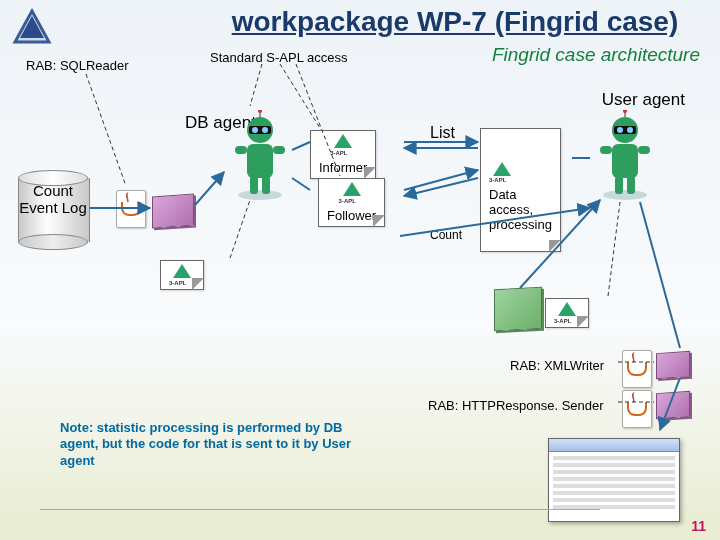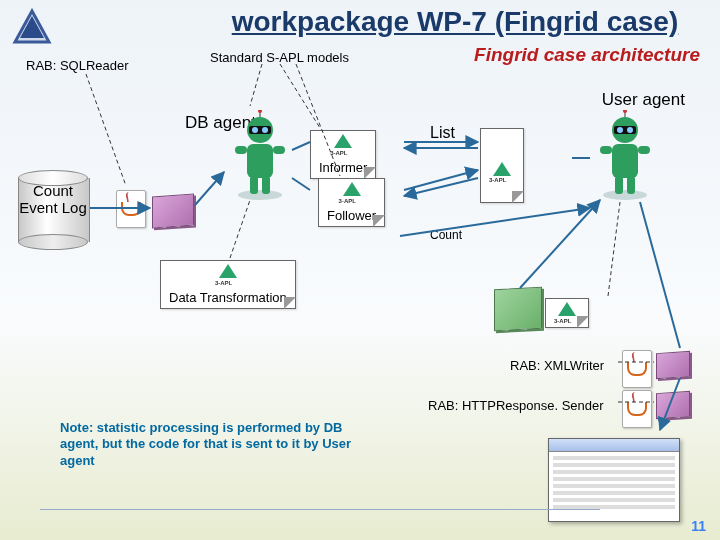--- a/index.html
+++ b/index.html
@@ -29,22 +29,22 @@
     color: #1a3a6a;
     text-decoration: underline;
     text-align: center;
   }
   .subtitle {
     position: absolute;
     top: 44px;
     right: 20px;
     font-size: 19px;
     font-style: italic;
-    font-weight: bold;
-    color: #b91c1c;
+    font-weight: normal;
+    color: #15803d;
   }
   .label {
     position: absolute;
     font-size: 14px;
     color: #000;
   }
   .cylinder {
     position: absolute;
     width: 70px;
     height: 80px;
@@ -223,21 +223,21 @@
     font-weight: bold;
     color: #0369a1;
     line-height: 1.25;
   }
   .pagenum {
     position: absolute;
     right: 14px;
     bottom: 6px;
     font-size: 14px;
     font-weight: bold;
-    color: #3b82f6;
+    color: #be185d;
   }
   .footer-line {
     position: absolute;
     left: 40px;
     right: 120px;
     bottom: 30px;
     border-top: 1px solid #99aacc;
   }
 </style>
 </head>
@@ -247,21 +247,21 @@
   <svg viewBox="0 0 40 40">
     <polygon points="20,3 37,34 3,34" fill="#cfd9ea" stroke="#3a5a9a" stroke-width="3"></polygon>
     <polygon points="20,8 32,30 8,30" fill="#2a4a8a"></polygon>
   </svg>
 </div>
 
 <div class="title">workpackage WP-7 (Fingrid case)</div>
 <div class="subtitle">Fingrid case architecture</div>
 
 <div class="label" style="top:58px;left:26px;font-size:13px;">RAB: SQLReader</div>
-<div class="label" style="top:50px;left:210px;font-size:13px;">Standard S-APL models</div>
+<div class="label" style="top:50px;left:210px;font-size:13px;">Standard S-APL access</div>
 
 <div class="label" style="top:100px;left:185px;font-size:17px;margin-top:13px;">DB agent</div>
 <div class="label" style="top:90px;right:35px;font-size:17px;">User agent</div>
 
 <div class="cylinder" style="top:170px;left:18px;">
   <div class="cyl-body"></div>
     <div class="cyl-top"></div>
     <div class="cyl-bot"></div>
 </div>
 <div class="label" style="top:182px;left:25px;font-size:15px;white-space:pre;text-align:center;width:78px;left:14px;">Count
@@ -324,33 +324,35 @@
         <span class="sapl-tri"></span>
         <span class="sapl-txt">3-APL</span>
       </span>
     <span>Follower</span>
   </div>
 </div>
 
 <div class="note-box" style="top:128px;left:480px;white-space:pre;line-height:1.15;">
   <div class="note-row" style="align-items:flex-start;">
     <span class="sapl-icon"><span class="sapl-tri"></span><span class="sapl-txt">3-APL</span></span>
+    <span>Data
+access,
+processing</span>
   </div>
 </div>
 
 <div class="label" style="top:124px;left:430px;font-size:16px;">List</div>
 <div class="label" style="top:228px;left:430px;font-size:12px;">Count</div>
 
 <div class="note-box" style="top:260px;left:160px;">
   <div class="note-row">
     <span class="sapl-icon">
         <span class="sapl-tri"></span>
         <span class="sapl-txt">3-APL</span>
       </span>
-    <span>Data Transformation</span>
   </div>
 </div>
 
 <div class="note-box" style="top:298px;left:545px;">
   <div class="note-row">
     <span class="sapl-icon">
         <span class="sapl-tri"></span>
         <span class="sapl-txt">3-APL</span>
       </span>
   </div>

